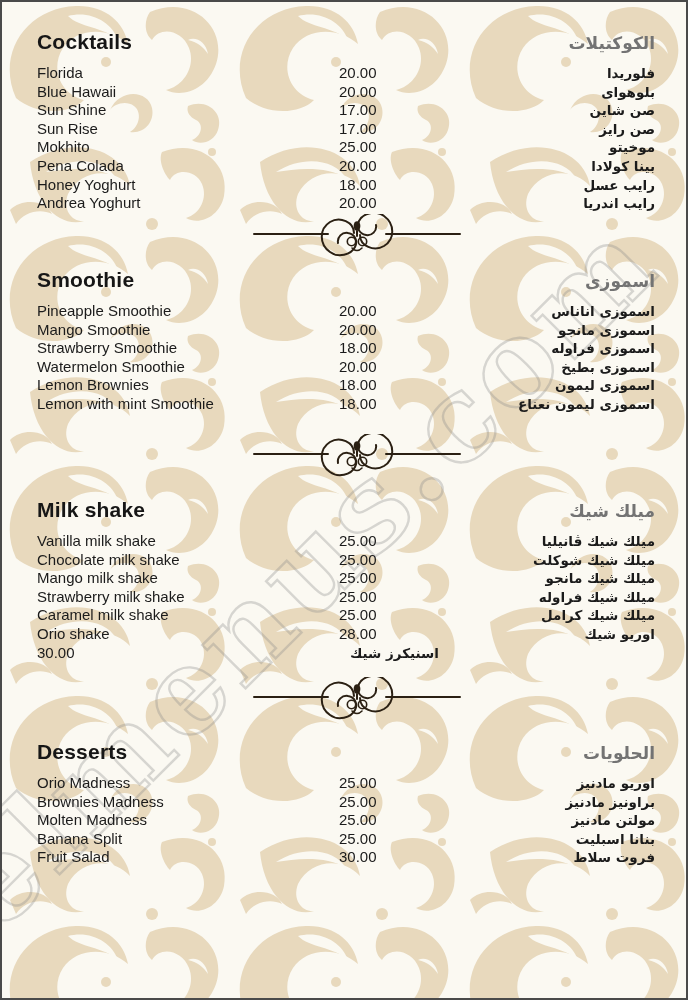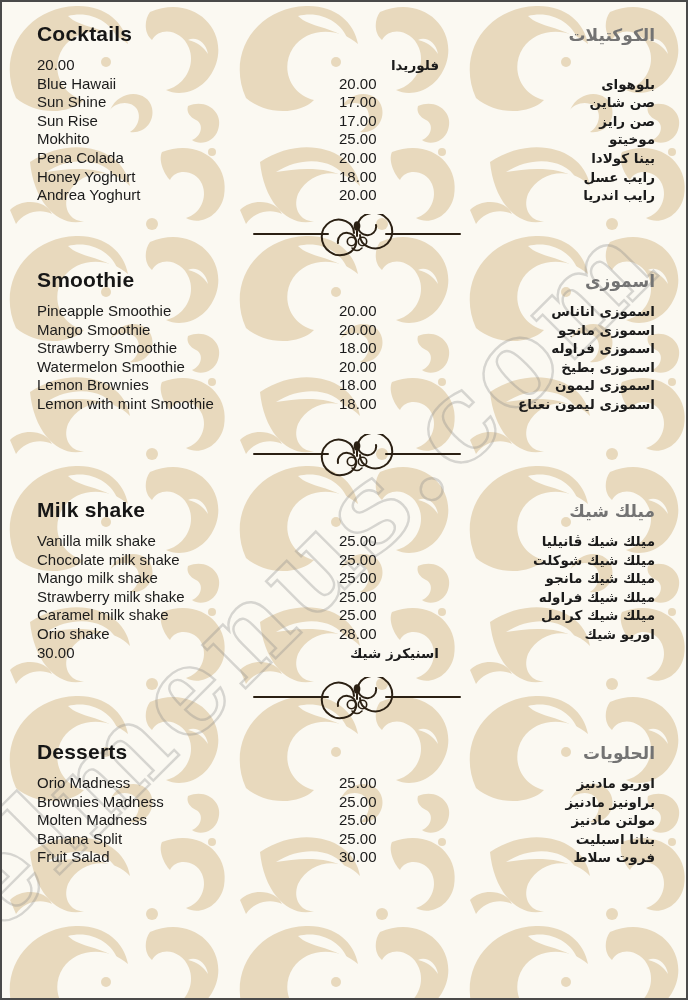--- a/index.html
+++ b/index.html
@@ -8,21 +8,21 @@
     width:688px;height:1000px;
     background:#fbf9f2;
     border:2px solid #4a4a4a;
     box-sizing:border-box;
     overflow:hidden;
     font-family:"Liberation Sans","DejaVu Sans",sans-serif;
     color:#1b1b1b;
   }
   .bg-layer,.wm-layer{position:absolute;top:0;left:0;width:100%;height:100%;pointer-events:none;}
   .menu-section{position:absolute;left:35px;right:31px;}
-  .sec-0{top:20px;}
+  .sec-0{top:28px;}
   .sec-1{top:266px;}
   .sec-2{top:496px;}
   .sec-3{top:738px;}
   .section-header{display:flex;justify-content:space-between;align-items:baseline;}
   .en-title{margin:0;font-size:21px;font-weight:700;color:#161616;letter-spacing:.2px;}
   .ar-title{margin:0;font-size:17px;font-weight:700;direction:rtl;font-family:"DejaVu Sans",sans-serif;color:#737373;}
   .items{margin-top:10px;}
   .row{display:grid;grid-template-columns:302px 100px 1fr;line-height:17.6px;align-items:baseline;}
   .row .en{font-size:15px;}
   .row .price{font-size:15px;}
@@ -90,20 +90,21 @@
     <text x="330" y="600" transform="rotate(-45 330 600)" text-anchor="middle" font-family="DejaVu Serif, serif" font-weight="bold" font-size="118" letter-spacing="6" fill="none" stroke="#8a8a8a" stroke-opacity="0.32" stroke-width="2.4">elmenus.com</text>
   </svg>
 
   <section class="menu-section sec-0">
     <div class="section-header">
       <h2 class="en-title">Cocktails</h2>
       <h3 class="ar-title">الكوكتيلات</h3>
     </div>
     <div class="items">
         <div class="row">
+          <span class="en">Florida</span>
           <span class="price">20.00</span>
           <span class="ar">فلوريدا</span>
         </div>
         <div class="row">
           <span class="en">Blue Hawaii</span>
           <span class="price">20.00</span>
           <span class="ar">بلوهواى</span>
         </div>
         <div class="row">
           <span class="en">Sun Shine</span>

